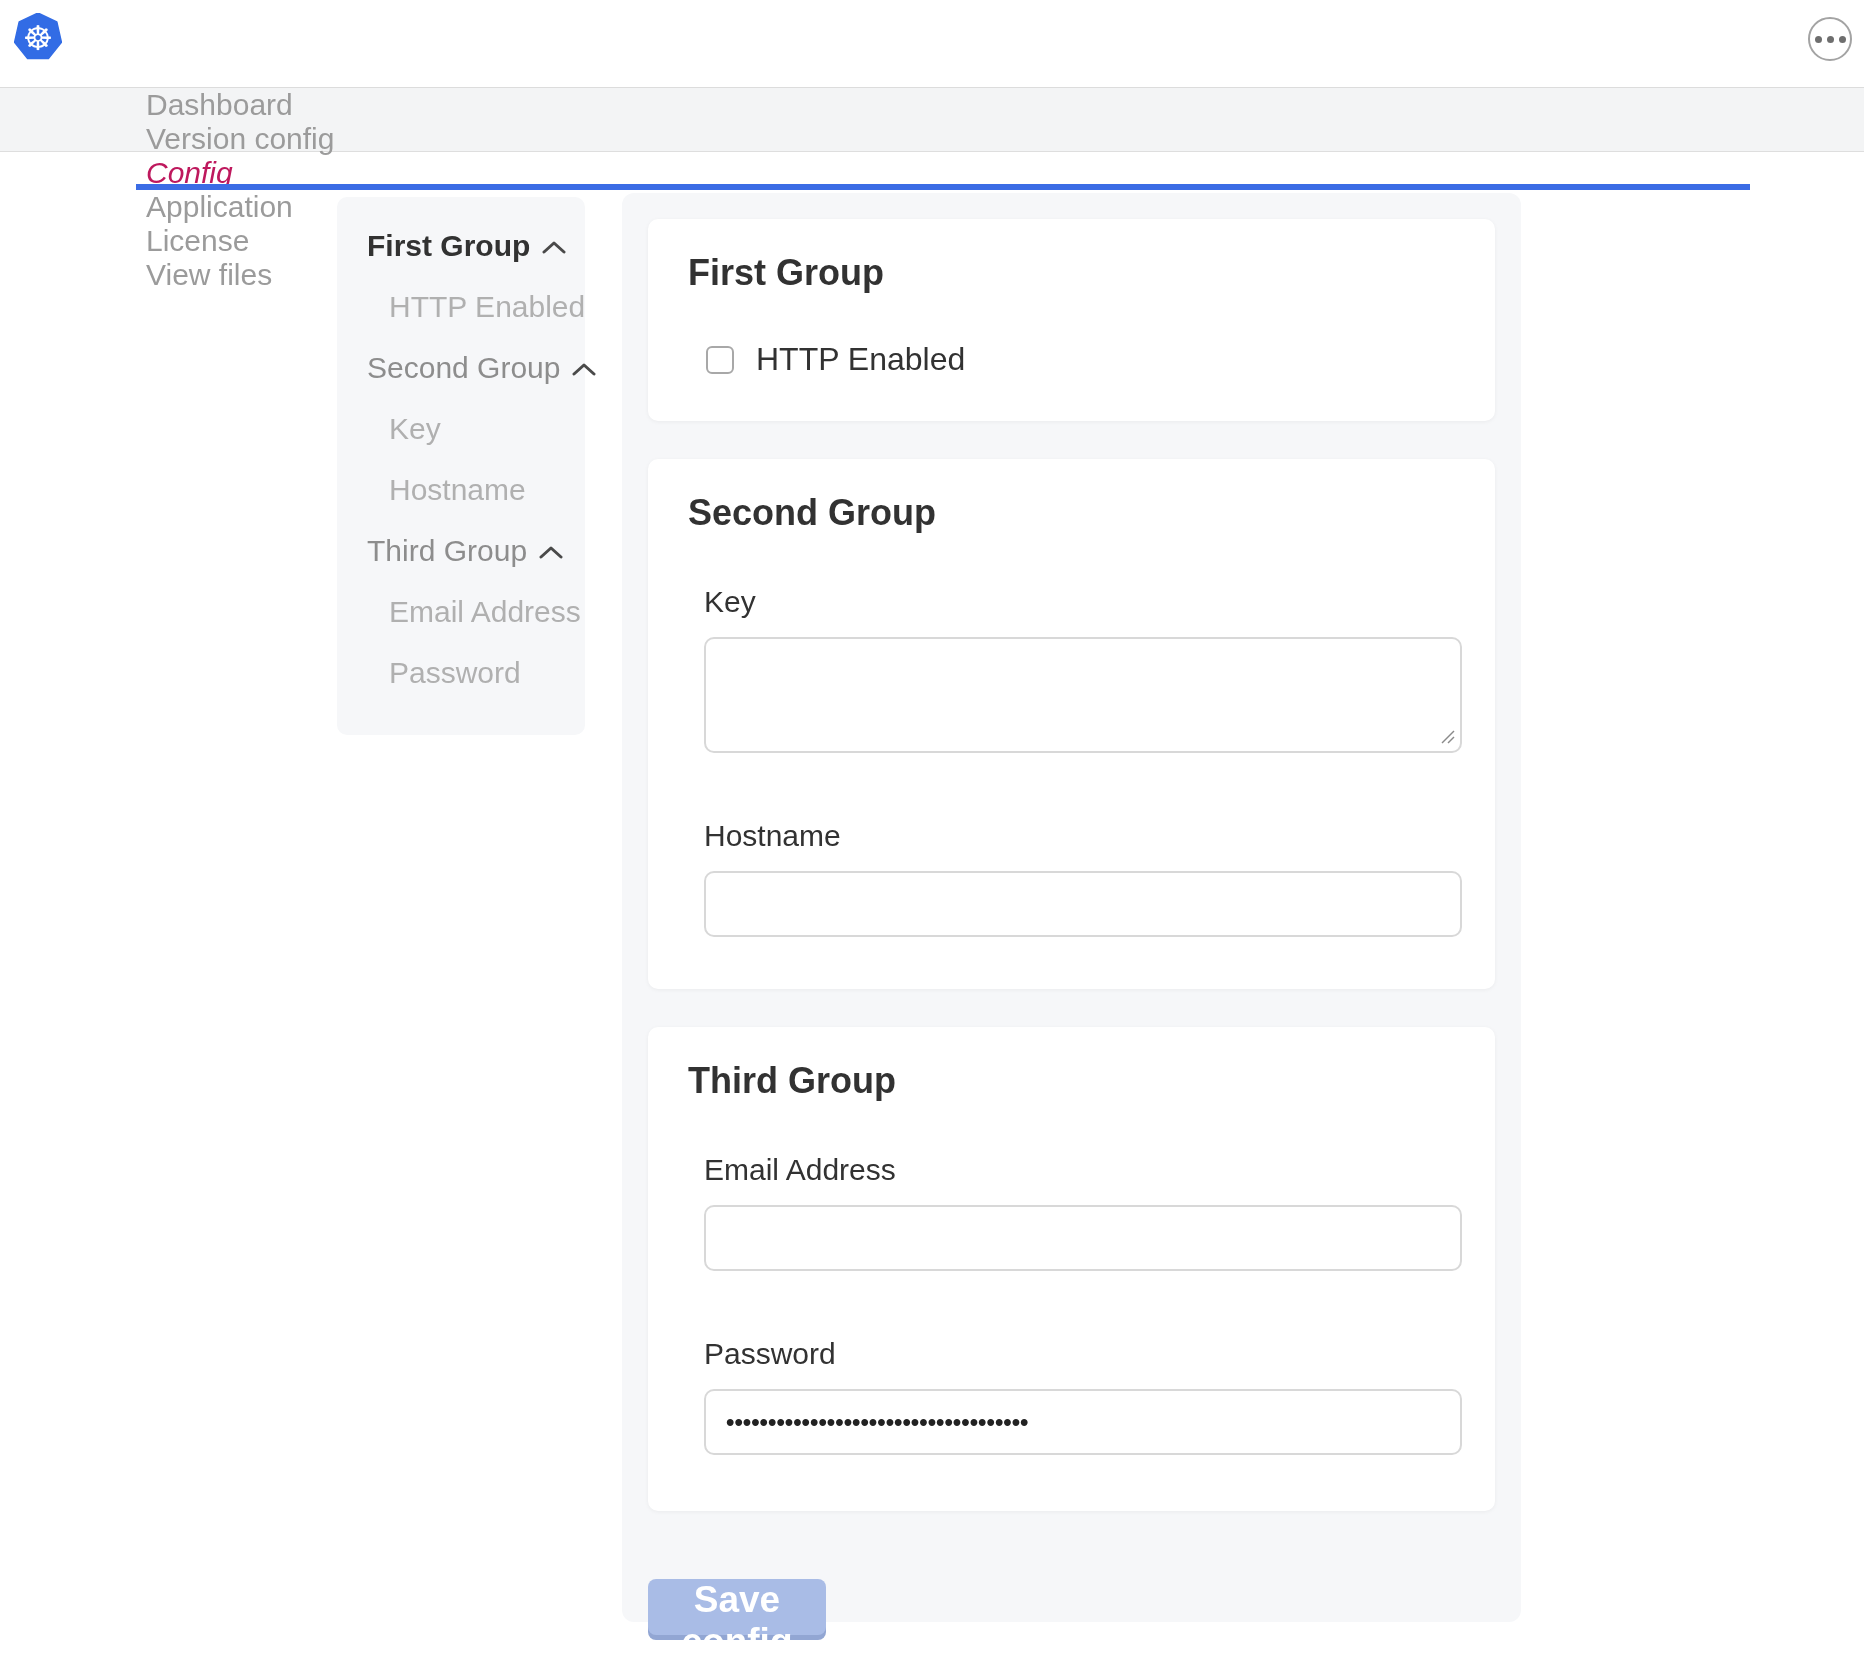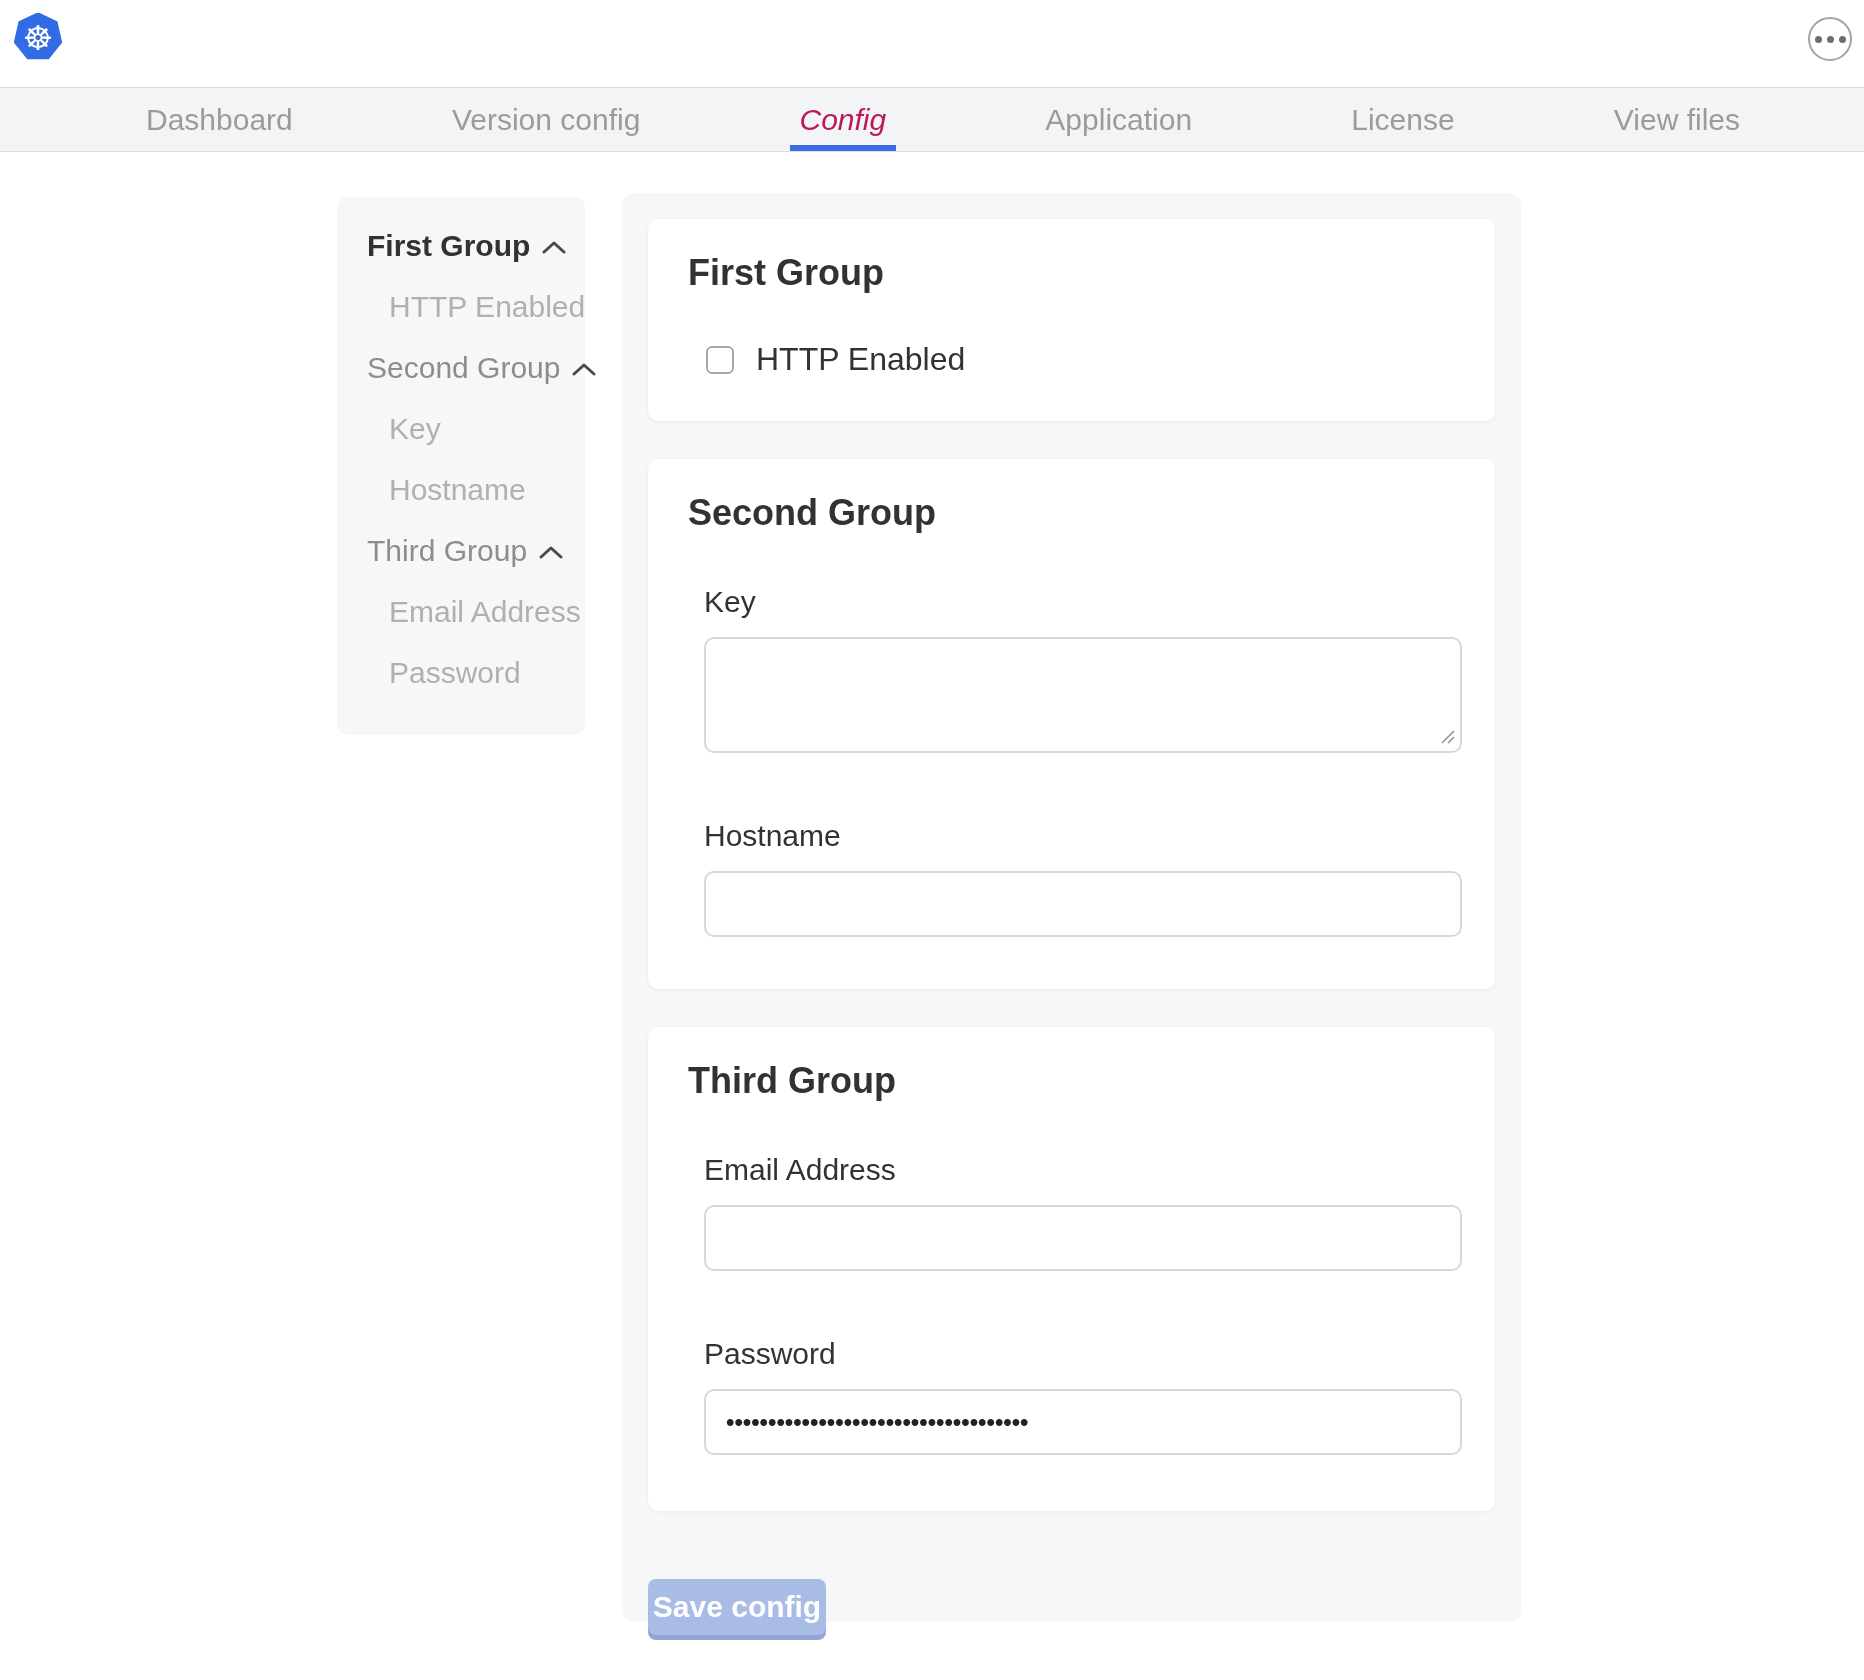--- a/index.html
+++ b/index.html
@@ -58,20 +58,21 @@
   
   .tabbar {
     height: 64px;
     background: #f3f4f5;
     border-bottom: 1px solid #dedede;
     display: flex;
     align-items: stretch;
     justify-content: space-between;
     padding: 0 118px 0 140px;
     font-size: 30px;
+    flex-direction: column;
   }
   .tab {
     display: flex; align-items: center;
     color: #9b9b9b; cursor: pointer; position: relative;
     padding: 0 6px;
   }
   .tab.active { color: #be185d; font-style: italic; }
   .tab.active::after {
     content: ""; position: absolute; left: -4px; right: -4px; bottom: 0;
     height: 6px; background: #3b6ce5;
@@ -142,21 +143,21 @@
   .ti { height: 66px; }
   textarea { height: 116px; resize: none; padding-top: 12px; }
   .ta-wrap { position: relative; width: 758px; }
   .ta-wrap .grip { position: absolute; right: 7px; bottom: 9px; }
   .ti.pw { font-size: 24px; font-weight: bold; letter-spacing: 0px; color: #222; }
 
   .save {
     margin-top: 30px;
     width: 178px; height: 56px;
     background: #a9bce6; color: #ffffff;
-    font-family: inherit; font-size: 30px; font-weight: bold;
+    font-family: inherit; font-size: 37px; font-weight: bold;
     border: none; border-radius: 8px;
     box-shadow: 0 5px 0 #92a6d3;
     cursor: pointer;
   }
 </style>
 </head>
 <body>
 
 <header class="header">
   <div class="logo">

